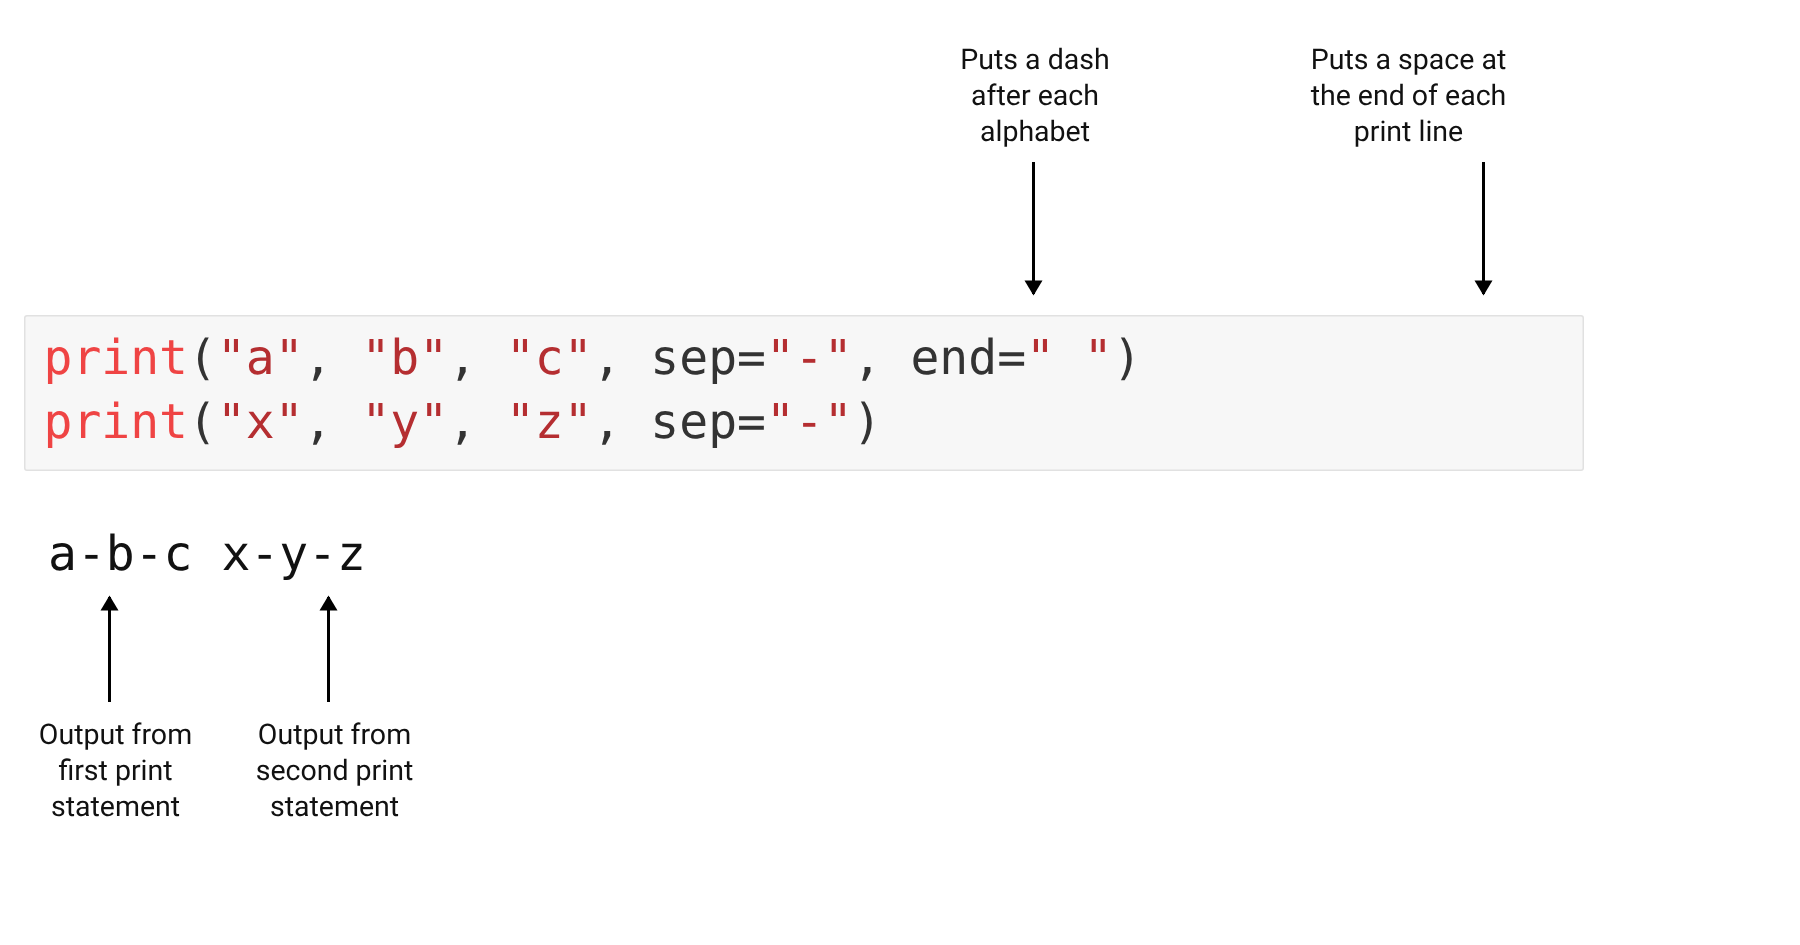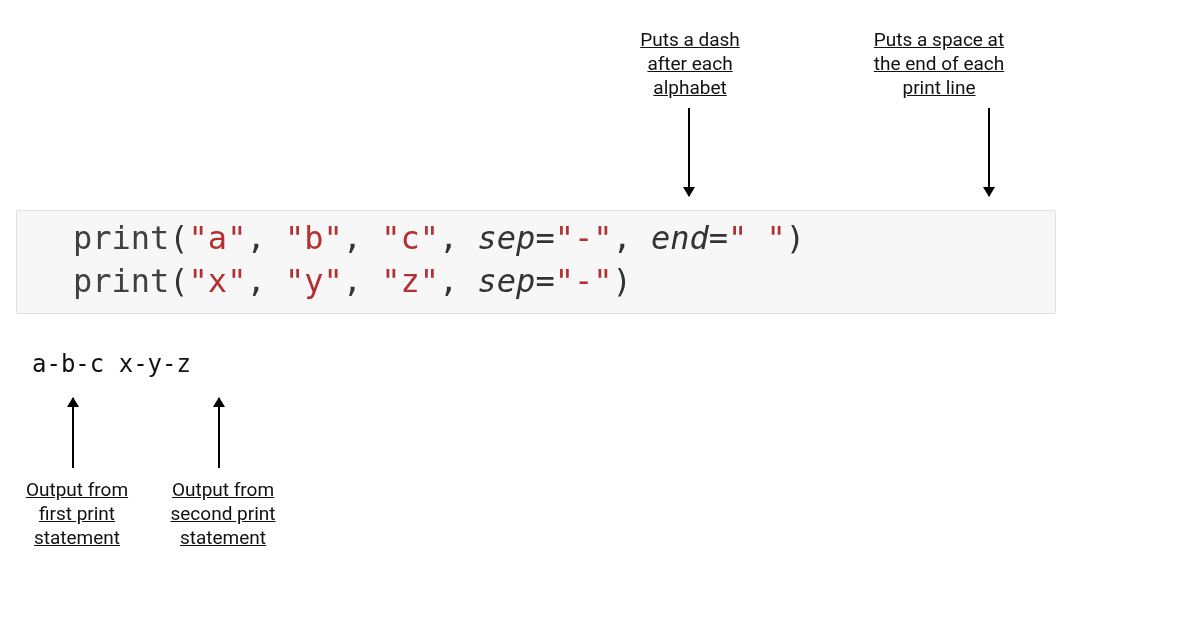--- a/index.html
+++ b/index.html
@@ -12,21 +12,20 @@
     position: relative;
     overflow: hidden;
   }
   .annotation {
     position: absolute;
     font-size: 19px;
     line-height: 1.25;
     color: #111;
     text-align: center;
     white-space: pre;
-    text-decoration: underline;
   }
   .arrow-down, .arrow-up {
     position: absolute;
     width: 2px;
     background: #000;
   }
   .arrow-down::after {
     content: "";
     position: absolute;
     bottom: -1px;
@@ -55,30 +54,30 @@
     padding: 6px 12px 10px 12px;
     box-sizing: border-box;
   }
   .code-line {
     font-family: "Consolas", "Menlo", "DejaVu Sans Mono", monospace;
     font-size: 32px;
     line-height: 1.35;
     white-space: pre;
     color: #333;
   }
-  .tok-func  { color: #404040; margin-left: 44px; }
+  .tok-func  { color: #ef4444; }
   .tok-punc  { color: #333333; }
   .tok-str   { color: #b52e31; }
-  .tok-kwarg { color: #333333; font-style: italic; }
+  .tok-kwarg { color: #333333; }
   .output-block {
     position: absolute;
     left: 32px;
     top: 350px;
     font-family: "Consolas", "Menlo", "DejaVu Sans Mono", monospace;
-    font-size: 24px;
+    font-size: 32px;
     color: #111;
     white-space: pre;
   }
 </style>
 </head>
 <body>
 
 <div class="annotation" style="left:600px; top:28px; width:180px;">Puts a dash
 after each
 alphabet</div>

